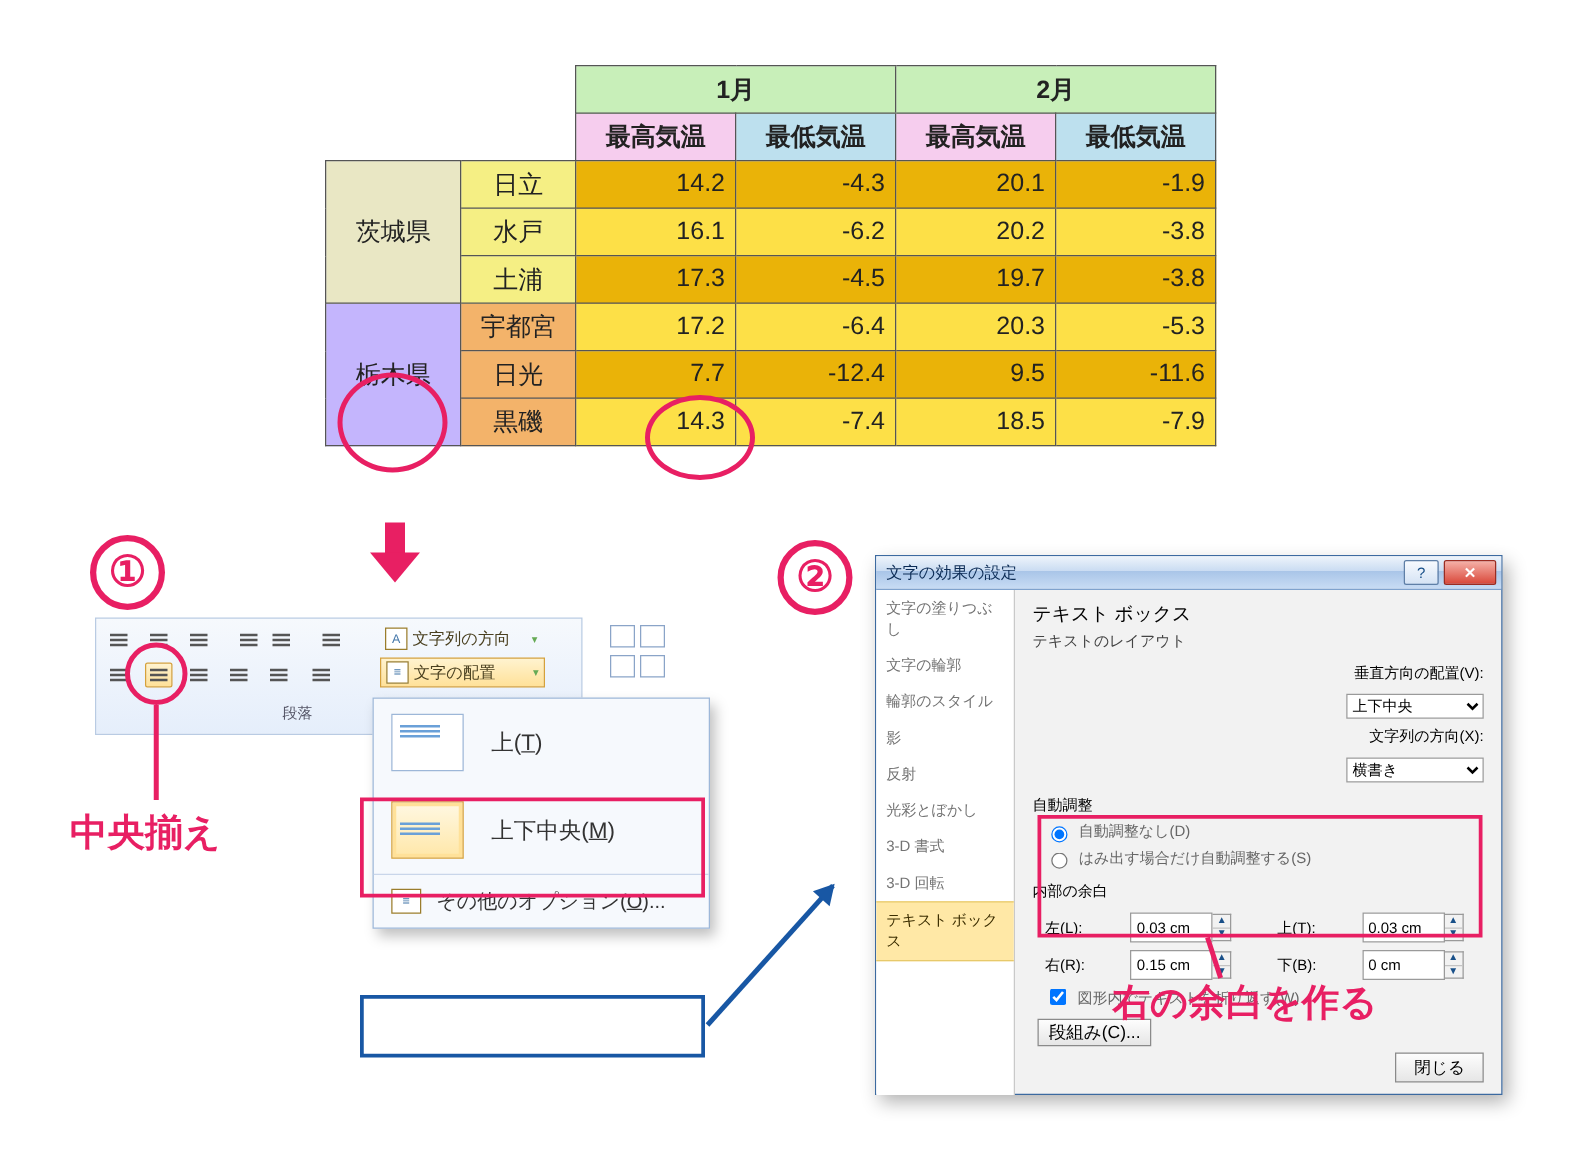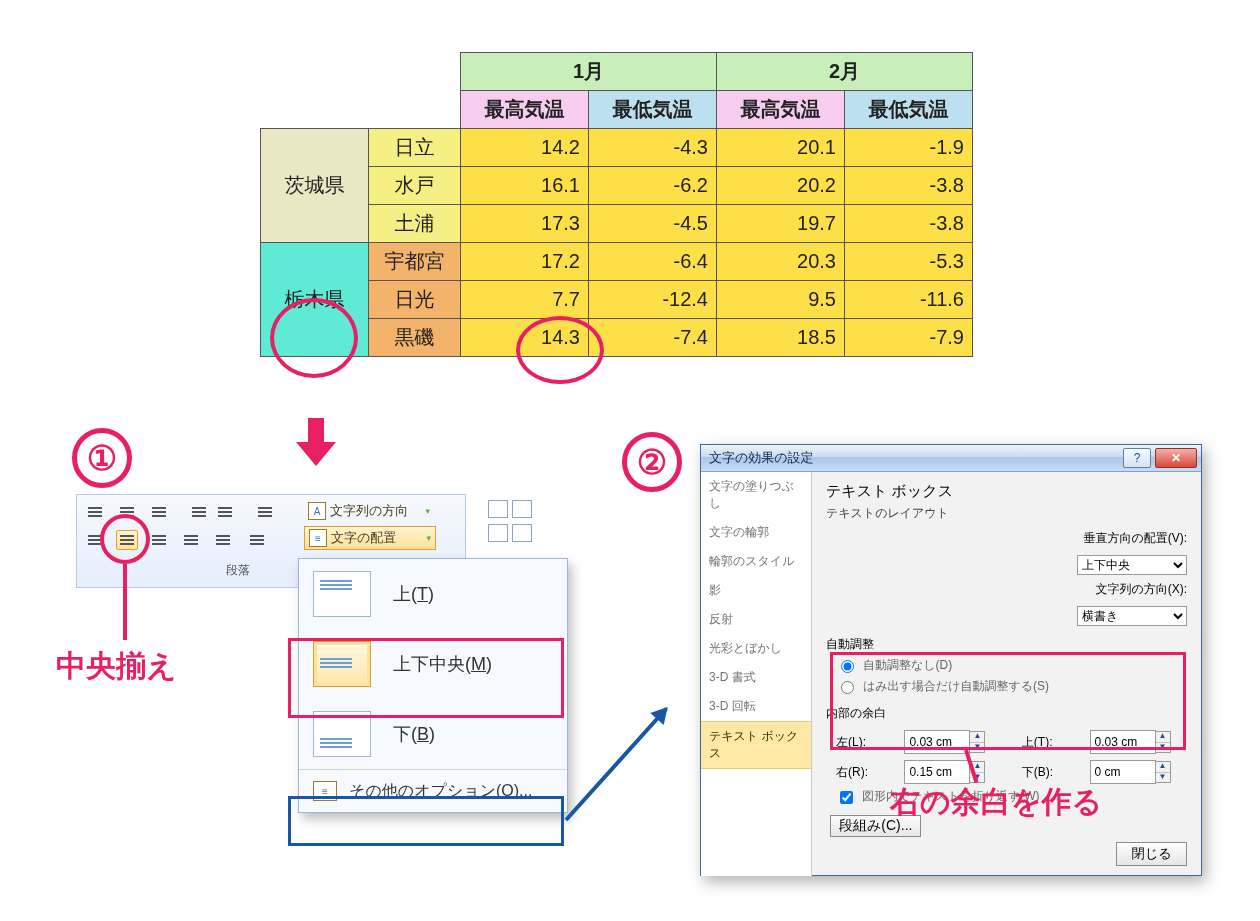--- a/index.html
+++ b/index.html
@@ -23,23 +23,23 @@
   }
   table.data-tbl td, table.data-tbl th {
     border: 1px solid #555;
     height: 38px;
     box-sizing: border-box;
     padding: 0 8px;
   }
   .dash-right { border-right: 1px dashed #555 !important; }
   .pref-cell { width:108px; text-align:center; background:#e9e7c4; }
   .city-cell { width:92px; text-align:center; background:#f5ef84; }
-  .pref-cell.b2 { background:#5eead4;margin-top:41px; }
+  .pref-cell.b2 { background:#c4b5fd;margin-top:41px; }
   .city-cell.b2 { background:#f3b36a; }
-  .val { width:128px; text-align:right; background:#fde047; }
+  .val { width:128px; text-align:right; background:#eab308; }
   .val.alt { background:#fde047; }
   .mon-cell { background:#c8efb9; text-align:center; font-size:20px; }
   .hdr-hi  { background:#f6cdee; text-align:center; }
   .hdr-lo  { background:#bde0ee; text-align:center; }
   .noborder { border:0 !important; background:transparent !important; }
 
   
   .circ {
     position:absolute; border:4px solid #e81f63; border-radius:50%;
     background:transparent; box-sizing:border-box;
@@ -171,21 +171,21 @@
   }
   .dlg .pane{ flex:1; padding:10px 14px; position:relative;}
   .dlg h3{ margin:0 0 4px 0; font-size:15px; font-weight:normal;}
   .dlg .sub{ color:#444; margin-bottom:8px;}
   .dlg label.row{ display:flex; align-items:flex-end; gap:8px; margin:6px 0;flex-direction:column;}
   .dlg select,.dlg input[type=text]{
     border:1px solid #9a9a9a; height:20px; font-size:12px; background:#fff;
   }
   .dlg select{ width:110px;}
   .dlg .grp-title{ margin-top:10px; font-weight:normal;}
-  .dlg .radio-row,.dlg .chk-row{ display:flex;align-items:flex-start;gap:6px;margin:4px 0 4px 10px; color:#666;}
+  .dlg .radio-row,.dlg .chk-row{ display:flex;align-items:flex-end;gap:6px;margin:4px 0 4px 10px; color:#666;}
   .dlg .margins{ display:grid; grid-template-columns:auto auto auto auto; gap:6px 20px; margin:8px 0 4px 10px; align-items:center;}
   .dlg .spin{ display:flex; align-items:center;}
   .dlg .spin input{ width:58px; text-align:left; padding-left:4px;}
   .dlg .spin .ud{
     width:14px;height:20px;border:1px solid #9a9a9a;border-left:0;
     display:flex;flex-direction:column;
   }
   .dlg .spin .ud span{flex:1;font-size:8px;line-height:8px;text-align:center;color:#195089;border-bottom:1px solid #c3c3c3;}
   .dlg .spin .ud span:last-child{border-bottom:0;}
   .dlg .btn{
@@ -353,24 +353,20 @@
     <div class="mini" style="left:436px; top:30px;"></div>
 
     <div class="dropdown">
       <div class="row">
         <div class="thumb top"></div>
         <span><span>上</span>(<span class="u">T</span>)</span>
       </div>
       <div class="row sel">
         <div class="thumb mid"></div>
         <span><span>上下中央</span>(<span class="u">M</span>)</span>
-      </div>
-      <div class="row">
-        <div class="thumb bot"></div>
-        <span><span>下</span>(<span class="u">B</span>)</span>
       </div>
       <div class="row other sep">
         <span class="mini-icon" style="width:22px;height:18px;">≡</span>
         <span><span>その他のオプション</span>(<span class="u">O</span>)<span>...</span></span>
       </div>
     </div>
   </div>
 
   <div class="circ" style="left:100px; top:514px; width:50px; height:50px;"></div>
   <div class="vline-red" style="left:123px; top:564px; height:76px;"></div>

